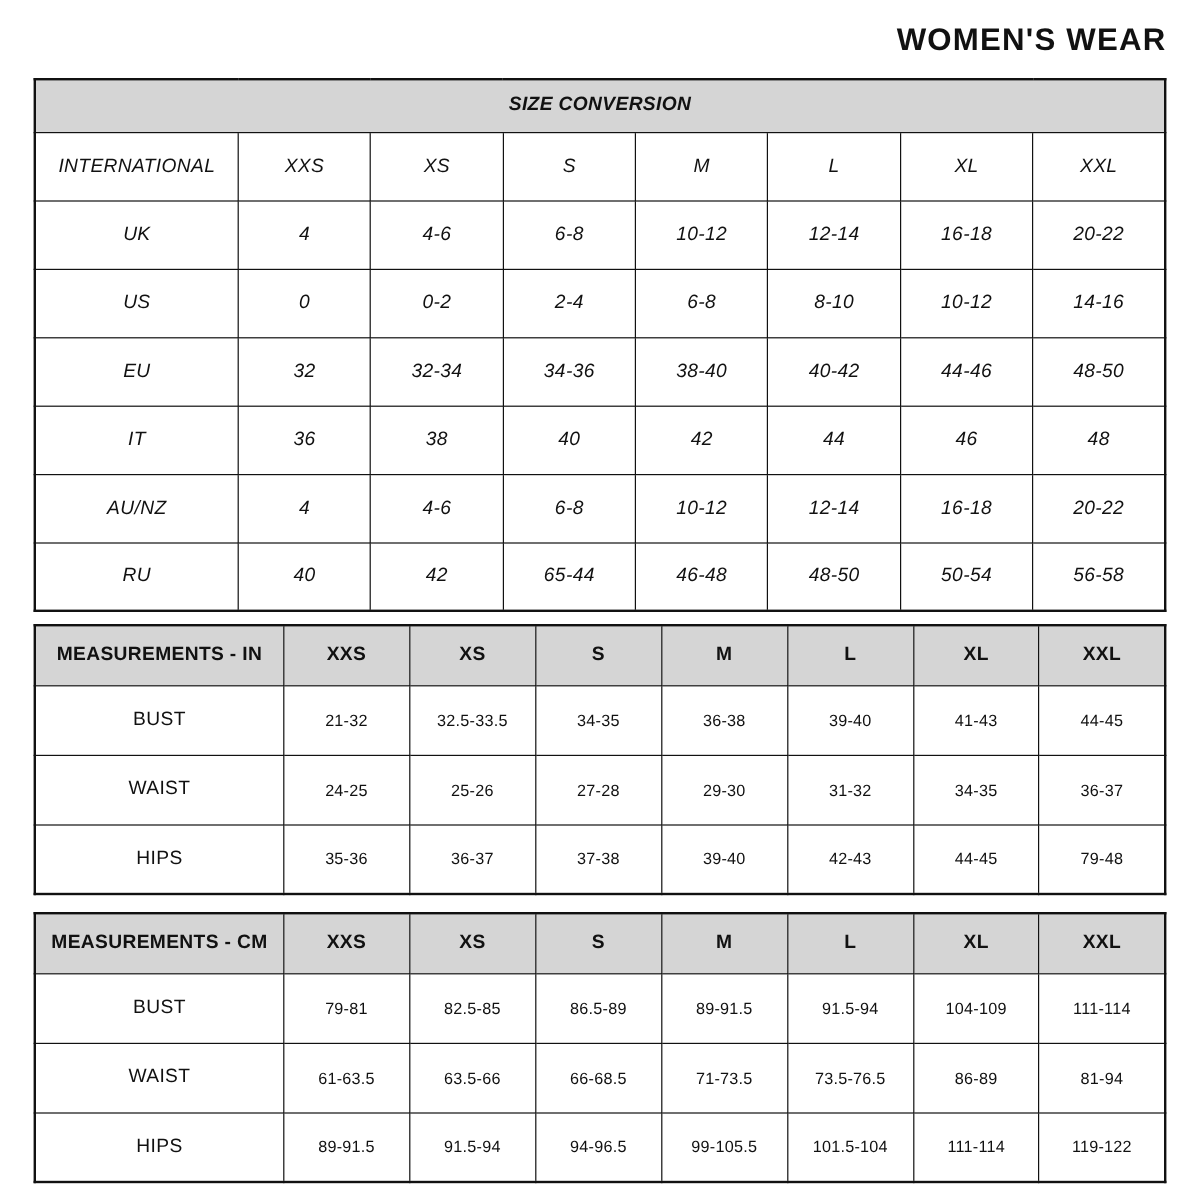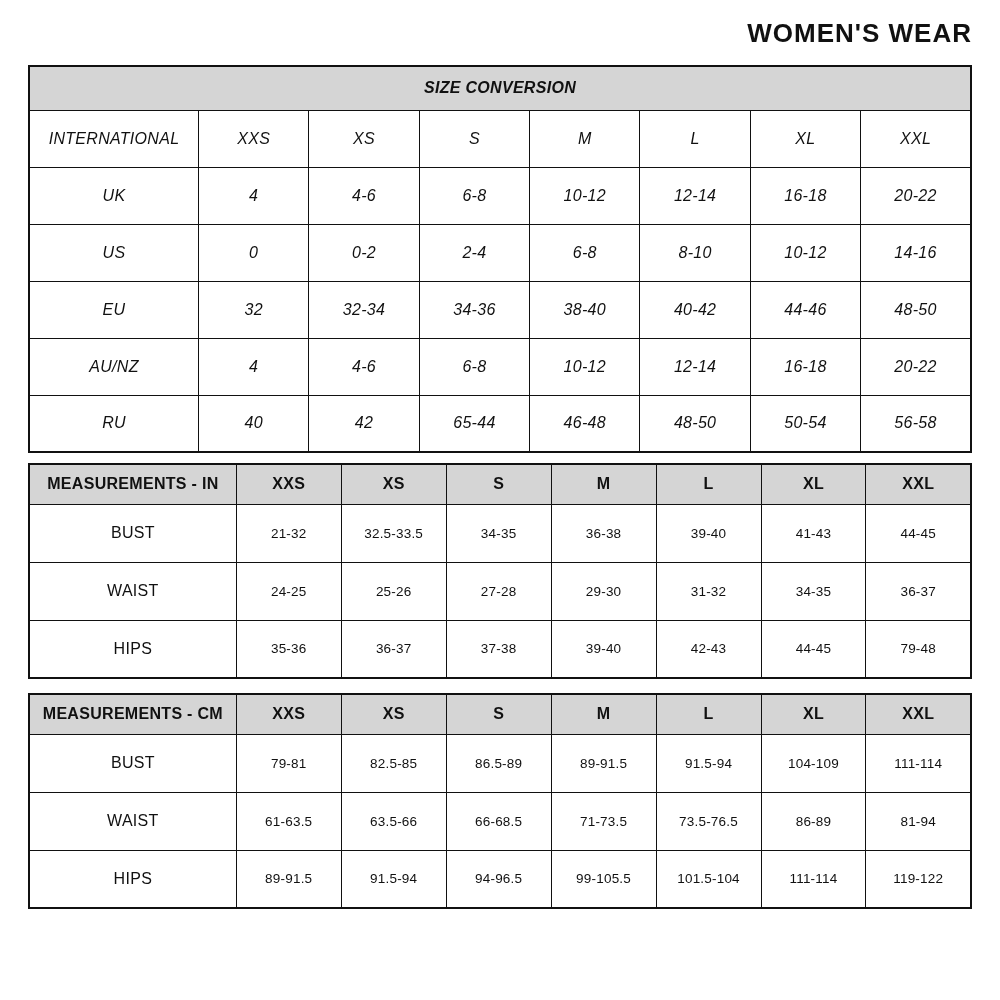--- a/index.html
+++ b/index.html
@@ -42,21 +42,21 @@
     font-weight: 700;
   }
   
   .t1 col.first { width: 18%; }
   .t1 tr { height: 57px; font-style: italic; }
   .t1 tr.hdr { height: 44px; }
   .t1 { margin-bottom: 10px; }
   
   .t23 col.first { width: 22%; }
   .t23 tr { height: 58px; }
-  .t23 tr.hdr { height: 40px; border-radius: 18px; }
+  .t23 tr.hdr { height: 50px; border-radius: 18px; }
   .t2 { margin-bottom: 14px; }
   .t23 td.data { font-size: 13.5px; letter-spacing: 0.2px; }
   .t23 td.row-label { font-size: 16px; }
 </style>
 </head>
 <body>
 
 <div class="page">
 
   <h1 class="page-title">WOMEN'S WEAR</h1>
@@ -108,20 +108,30 @@
       </tr>
       <tr>
         <td>EU</td>
         <td>32</td>
         <td>32-34</td>
         <td>34-36</td>
         <td>38-40</td>
         <td>40-42</td>
         <td>44-46</td>
         <td>48-50</td>
+      </tr>
+      <tr>
+        <td>IT</td>
+        <td>36</td>
+        <td>38</td>
+        <td>40</td>
+        <td>42</td>
+        <td>44</td>
+        <td>46</td>
+        <td>48</td>
       </tr>
       <tr>
         <td>AU/NZ</td>
         <td>4</td>
         <td>4-6</td>
         <td>6-8</td>
         <td>10-12</td>
         <td>12-14</td>
         <td>16-18</td>
         <td>20-22</td>

